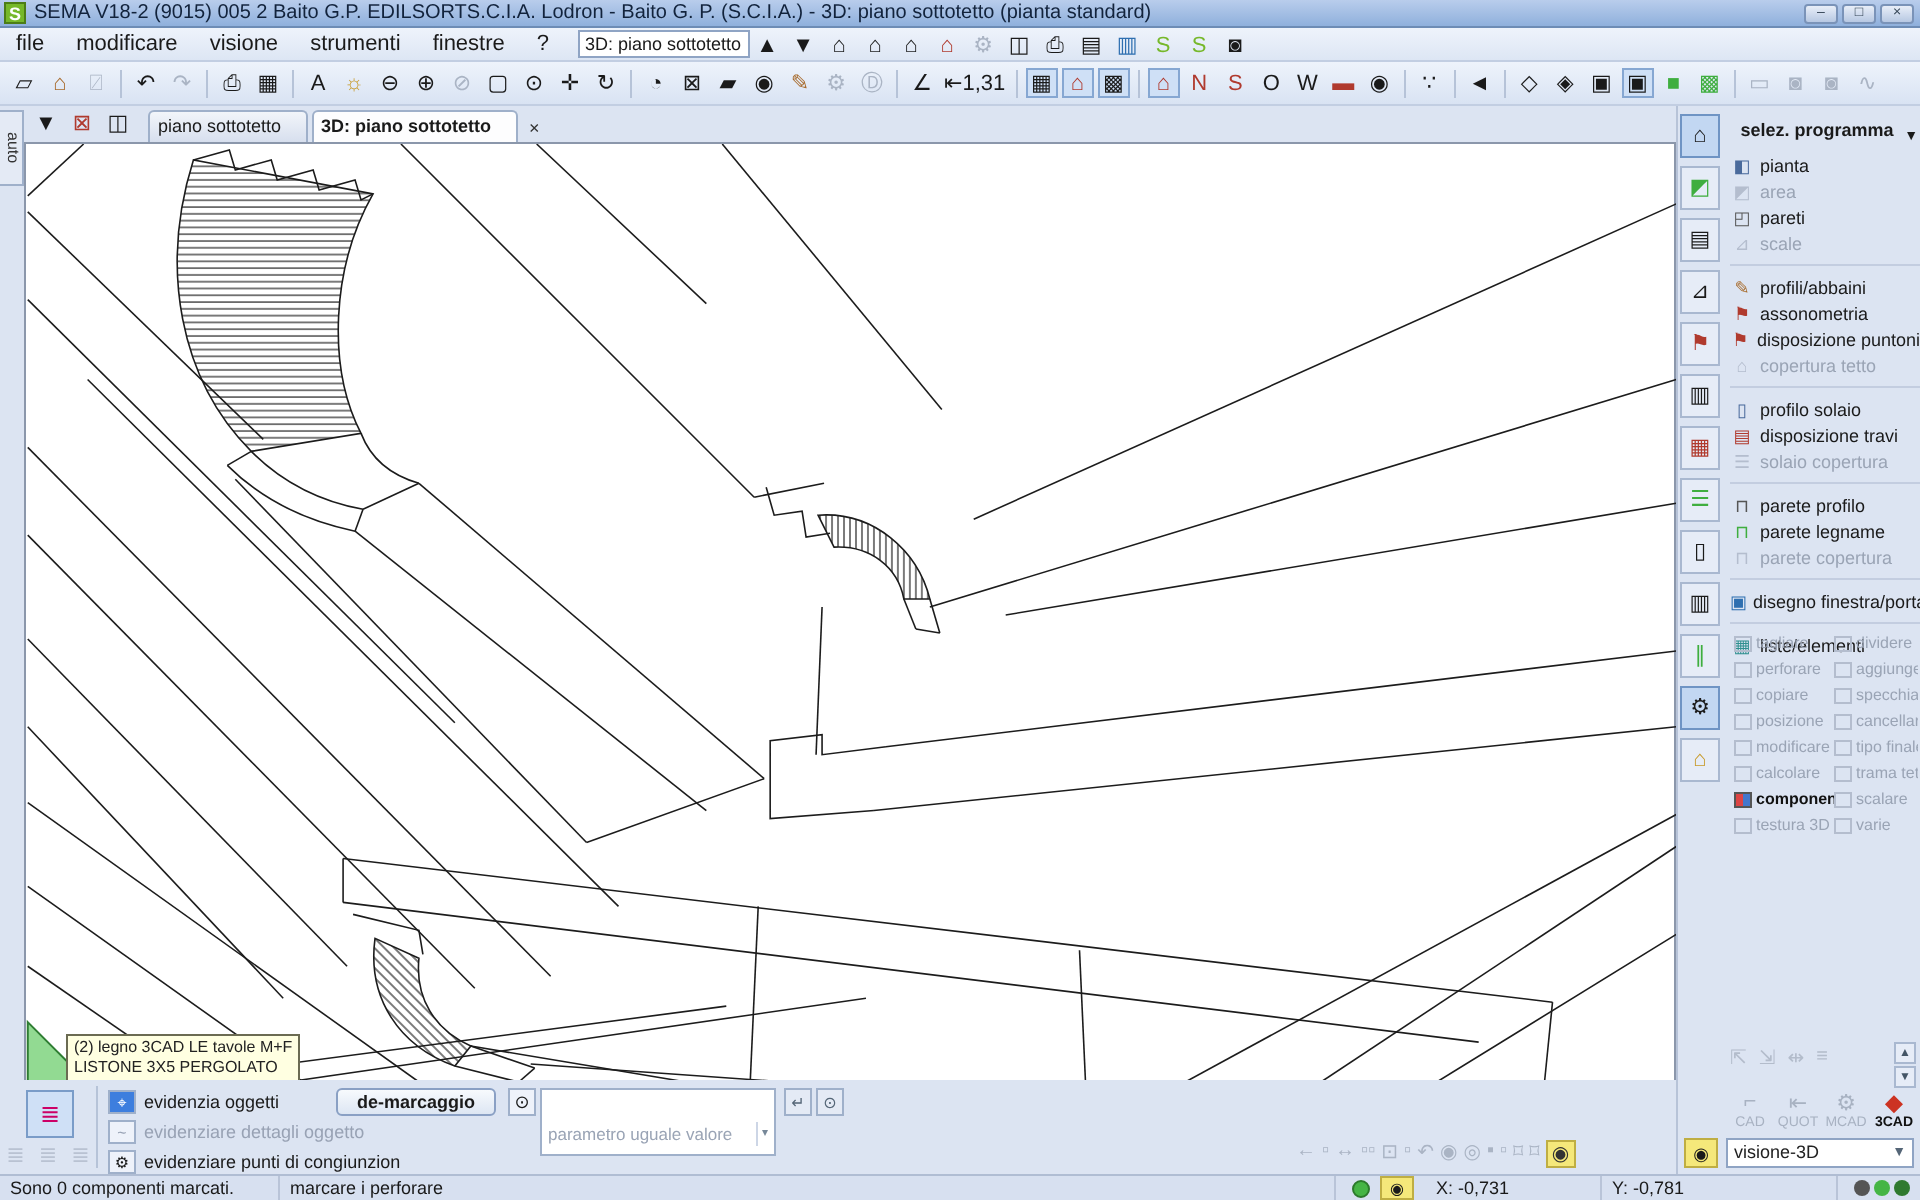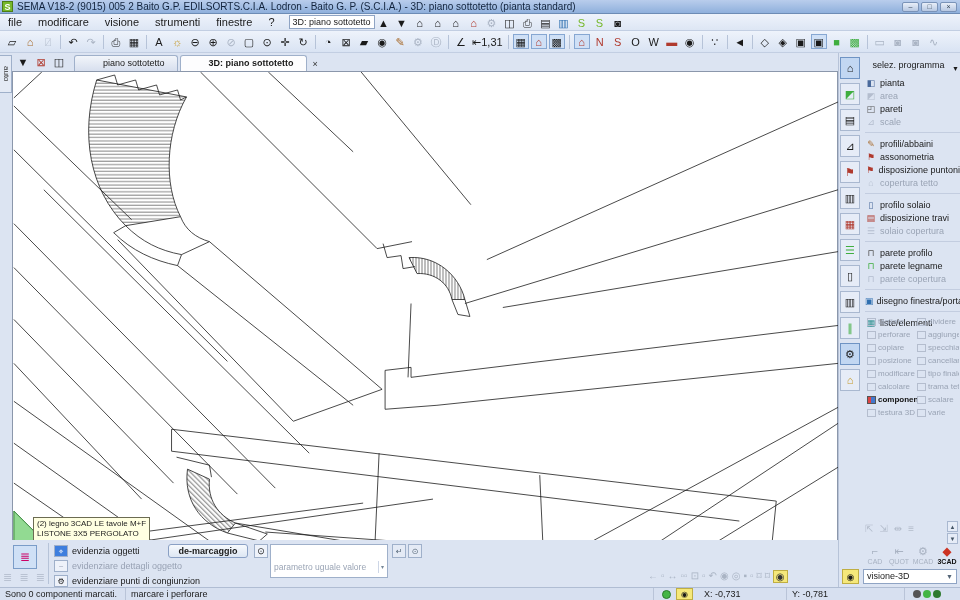--- a/index.html
+++ b/index.html
@@ -32,21 +32,21 @@
 
   
   #toolbar2 { position:absolute; left:0; top:31px; width:960px; height:22px;
     background:linear-gradient(#eef3fb,#d9e3f3); display:flex; align-items:center; padding-left:3px;
     border-bottom:1px solid #c2cee2; }
 
   
   #tabrow { position:absolute; left:0; top:53px; width:838px; height:18px; background:#dce4f2;
     display:flex; align-items:flex-end; }
   #tabrow .tb-icon{ height:14px; line-height:13px; margin-bottom:2px;}
-  .tab { height:16px; padding:2px 12px 0 28px; font-size:9px; border:1px solid #9fb0ca; border-bottom:none;
+  .tab { height:16px; padding:2px 12px 0 4px; font-size:9px; border:1px solid #9fb0ca; border-bottom:none;
     border-radius:3px 3px 0 0; background:linear-gradient(#f2f5fa,#d7dfee); margin-right:2px; white-space:nowrap;}
   .tab.active { background:#fdfdfe; font-weight:bold; }
   .tab-close { font-size:9px; padding:0 6px 2px 4px; color:#333; }
 
   
   #auto-tab { position:absolute; left:0; top:55px; width:12px; height:38px; background:#e4eaf5;
     border:1px solid #9fb0ca; border-left:none; font-size:8px; color:#333;
     writing-mode:vertical-rl; text-align:center; line-height:10px; }
 
   
@@ -56,21 +56,21 @@
   #tooltip { position:absolute; left:20px; top:445px; background:#ffffe1; border:1px solid #6b6b52;
     font-size:8px; line-height:10px; padding:1px 3px; color:#222; white-space:nowrap;}
 
   
   #rightpanel { position:absolute; left:838px; top:53px; width:122px; height:534px; background:#dce4f2;
     border-left:1px solid #b7c3d8; }
   #strip { position:absolute; left:1px; top:4px; width:22px; }
   .strip-btn { width:20px; height:22px; margin-bottom:4px; background:#e6ecf7; border:1px solid #a9b8d0;
     font-size:11px; text-align:center; line-height:20px; }
   .strip-btn.a { background:#c2d7f2; border:1px solid #6f94c4; }
-  #selheader { position:absolute; left:26px; top:5px; width:94px; height:15px; font-size:9px; font-weight:normal;
+  #selheader { position:absolute; left:26px; top:5px; width:94px; height:15px; font-size:9px; font-weight:bold;
     text-align:center; line-height:15px; }
   #selheader .car { float:right; font-size:7px; margin-top:3px; }
   #proglist { position:absolute; left:26px; top:23px; width:95px; }
   .prog-item { height:13px; display:flex; align-items:center; font-size:9px; white-space:nowrap; }
   .prog-item .ic { width:12px; font-size:9px; text-align:center; margin-right:3px; }
   .prog-item.dis { color:#9aa4b5; }
   .prog-sep { height:5px; border-top:1px solid #c3cde0; margin-top:4px; }
   #cmdgrid { position:absolute; left:28px; top:262px; width:92px; display:grid;
     grid-template-columns:50px 42px; grid-auto-rows:13px; font-size:8px; }
   .cmd { display:flex; align-items:center; color:#9aa4b5; white-space:nowrap; overflow:hidden;}
@@ -114,21 +114,21 @@
   #param-input .car { float:right; font-size:6px; color:#789; border-left:1px solid #cdd6e6; padding-left:2px;}
   .pf-mini { position:absolute; top:4px; width:14px; height:14px; border:1px solid #9fb0ca; background:#e4eaf5;
     font-size:8px; text-align:center; line-height:13px; color:#567;}
   #bp-iconrow { position:absolute; left:648px; top:30px; display:flex; gap:3px; color:#aab4c4; font-size:10px;}
   #bp-iconrow .ye { background:#f5e87a; border:1px solid #bfae43; color:#333; padding:0 2px;}
 
   
   #statusbar { position:absolute; left:0; top:587px; width:960px; height:13px; background:#d7e0f0;
     border-top:1px solid #b0bdd3; font-size:9px; display:flex; align-items:center; }
   .sb-seg { height:13px; line-height:12px; padding:0 5px; border-right:1px solid #b9c4d8; white-space:nowrap; overflow:hidden;}
-  #sb1 { width:126px; }
+  #sb1 { width:140px; }
   #sb2 { width:528px; }
   #sb-dot { width:9px; height:9px; border-radius:50%; background:#45b545; border:1px solid #2c7a2c; margin:0 5px 0 8px;}
   #sb-eye { width:17px; height:12px; background:#f5e87a; border:1px solid #bfae43; font-size:8px;
     text-align:center; line-height:11px; margin-right:6px;}
   #sbx { width:88px; } #sby { width:118px; }
   #sb-dots { display:flex; gap:2px; margin-left:8px; }
   #sb-dots i { width:8px; height:8px; border-radius:50%; display:block; }
 </style>
 </head>
 <body>

